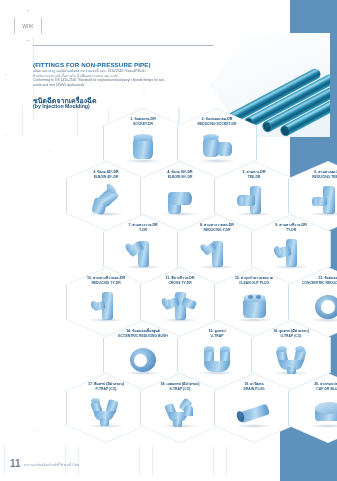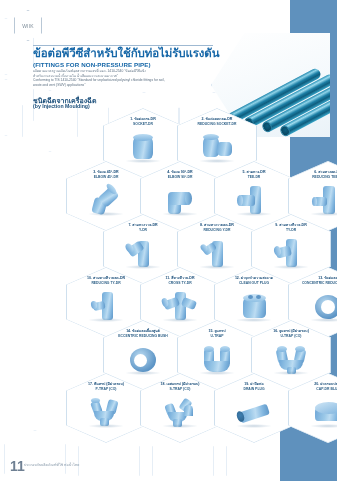--- a/index.html
+++ b/index.html
@@ -113,21 +113,21 @@
     border-radius:3px;
   }
   .f-round{border-radius:50%;}
   .shadow{
     position:absolute;left:10%;bottom:0px;width:80%;height:4px;border-radius:50%;
     background:radial-gradient(ellipse at center,rgba(90,130,165,.33) 0%,rgba(255,255,255,0) 72%);
   }
 
   
   .pg-num{
-    position:absolute;left:10px;top:458px;font-size:14px;color:#6f8093;font-weight:bold;
+    position:absolute;left:10px;top:458px;font-size:10px;color:#6f8093;font-weight:bold;
   }
   .pg-txt{
     position:absolute;left:24px;top:462px;font-size:3.6px;color:#8496a7;
   }
   .wm-hex{
     position:absolute;border:1px solid #e6eef6;
     clip-path:polygon(50% 0,100% 25%,100% 75%,50% 100%,0 75%,0 25%);
   }
 </style>
 </head>
@@ -148,21 +148,20 @@
   <div class="blue-panel"></div>
   <div class="blue-panel-lower"></div>
 
   <div class="logo">
     <div class="hx">
         <span>WIIK</span>
       </div>
   </div>
 
   <div class="hdr-rule"></div>
-  <div class="title-th">ข้อต่อพีวีซีสำหรับใช้กับท่อไม่รับแรงดัน</div>
   <div class="title-en">(FITTINGS FOR NON-PRESSURE PIPE)</div>
   <div class="fineprint" id="fineprint">
       <div>ผลิตตามมาตรฐานผลิตภัณฑ์อุตสาหกรรมเลขที่ มอก. 1410-2540 "ข้อต่อพีวีซีแข็ง</div>
       <div>สำหรับงานระบายน้ำทิ้งภายใน น้ำเสียและงานระบายอากาศ"</div>
       <div>Conforming to TIS  1410-2540 "Standard for unplasticized polyvinyl chloride fittings for soil,</div>
       <div>waste and vent (SWV) applications"</div>
     </div>
   <div class="subhead-th">ชนิดฉีดจากเครื่องฉีด</div>
   <div class="subhead-en">(by Injection Moulding)</div>
 

